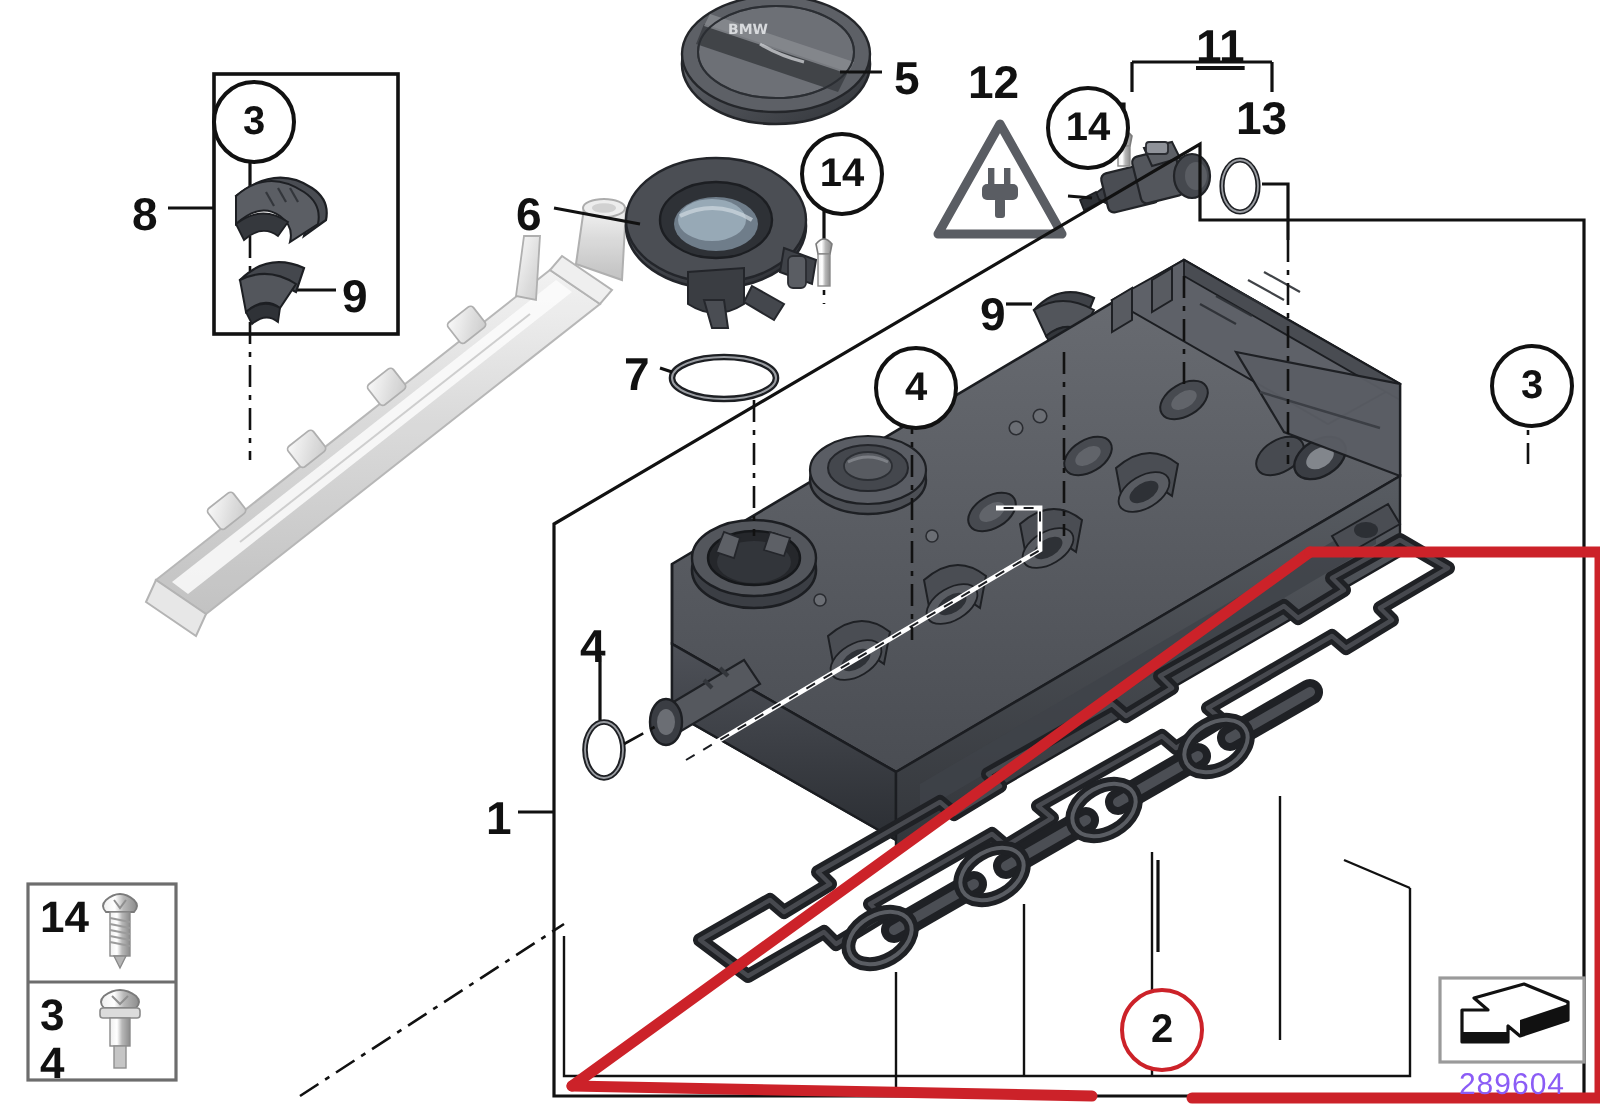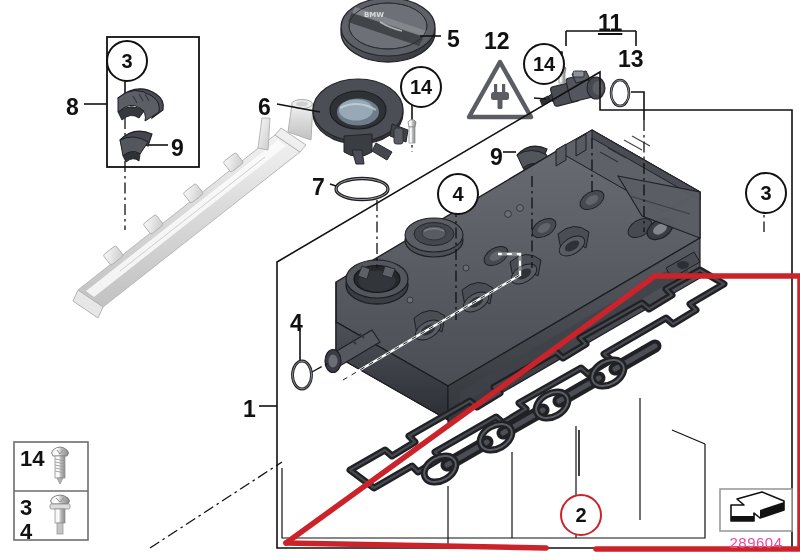--- a/index.html
+++ b/index.html
@@ -40,21 +40,21 @@
   .callout.circled.hl{
     border-color:#CC2229;
     color:#111111;
   }
   .legend-num{
     position:absolute;
     font-size:22px;font-weight:bold;color:#111111;line-height:1;
   }
   .dnum{
     position:absolute;
-    font-size:15px;color:#ec4899;letter-spacing:.5px;
+    font-size:15px;color:#8b5cf6;letter-spacing:.5px;
     text-align:center;
   }
 </style>
 </head>
 <body>
 
 <div id="stage">
 
   <svg class="layer" viewBox="0 0 800 560">
     <defs>

